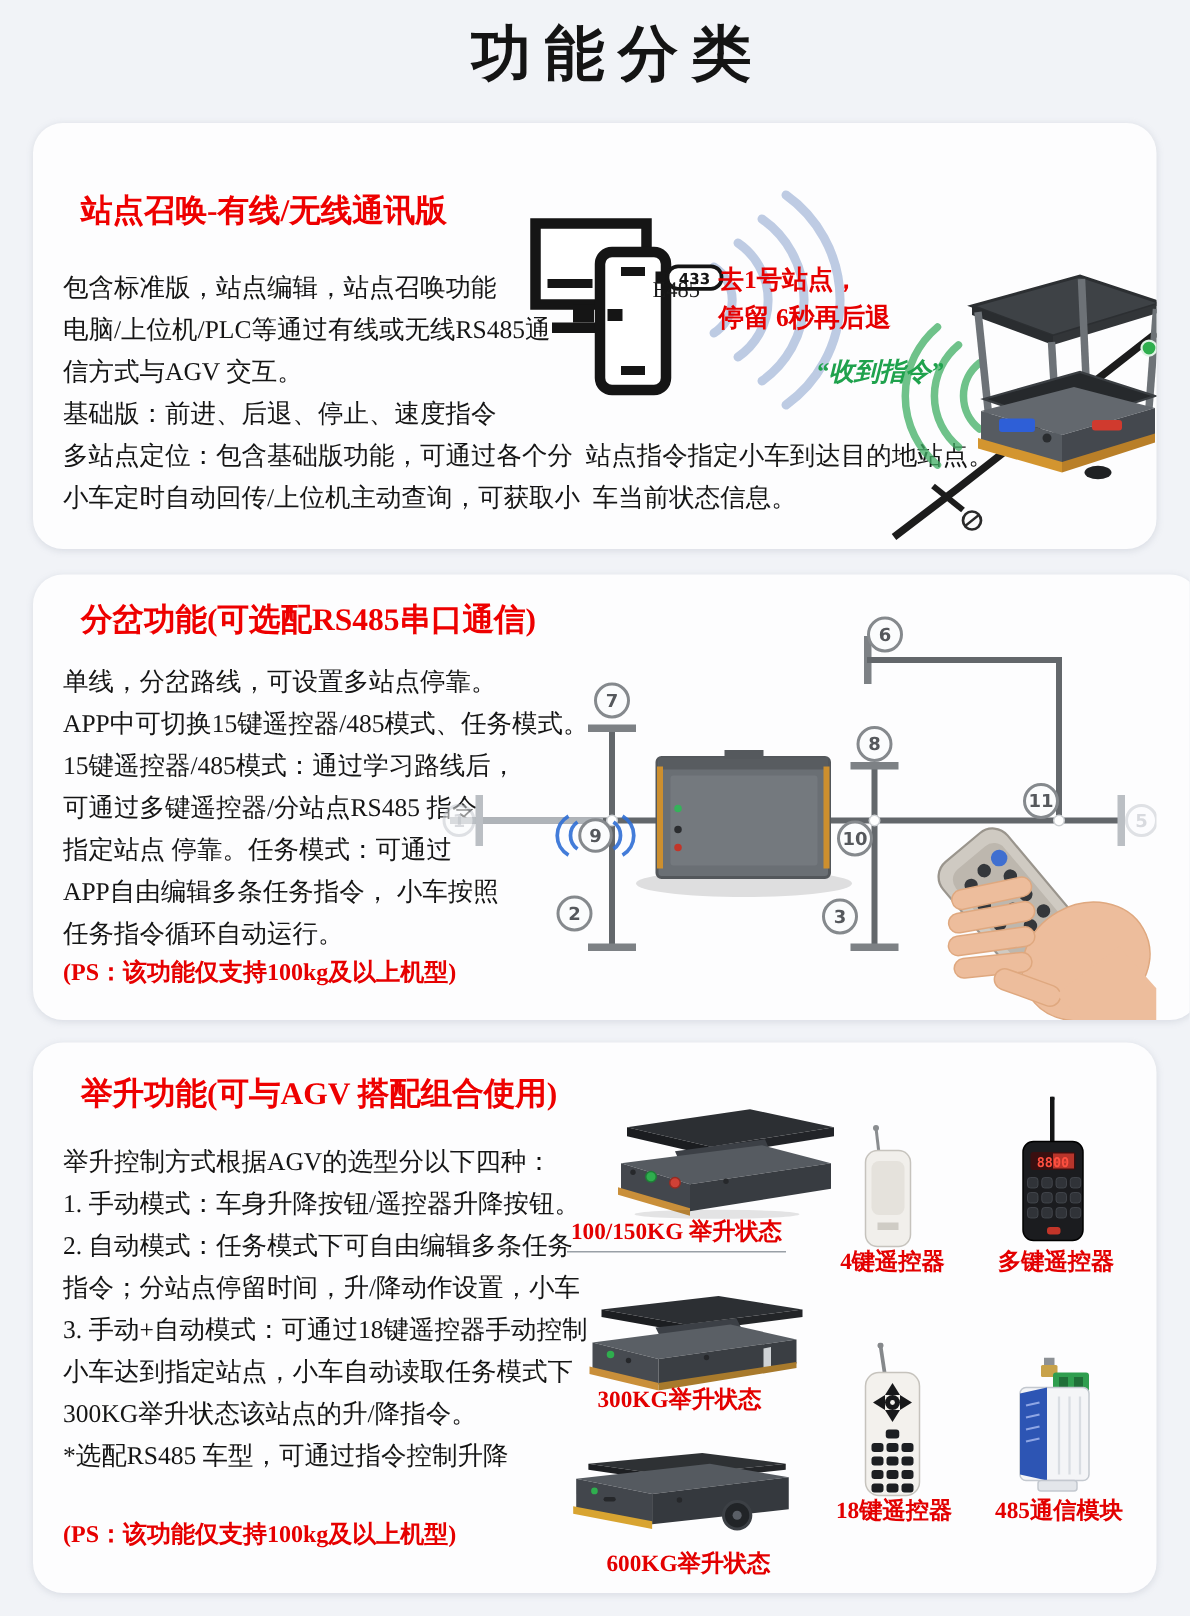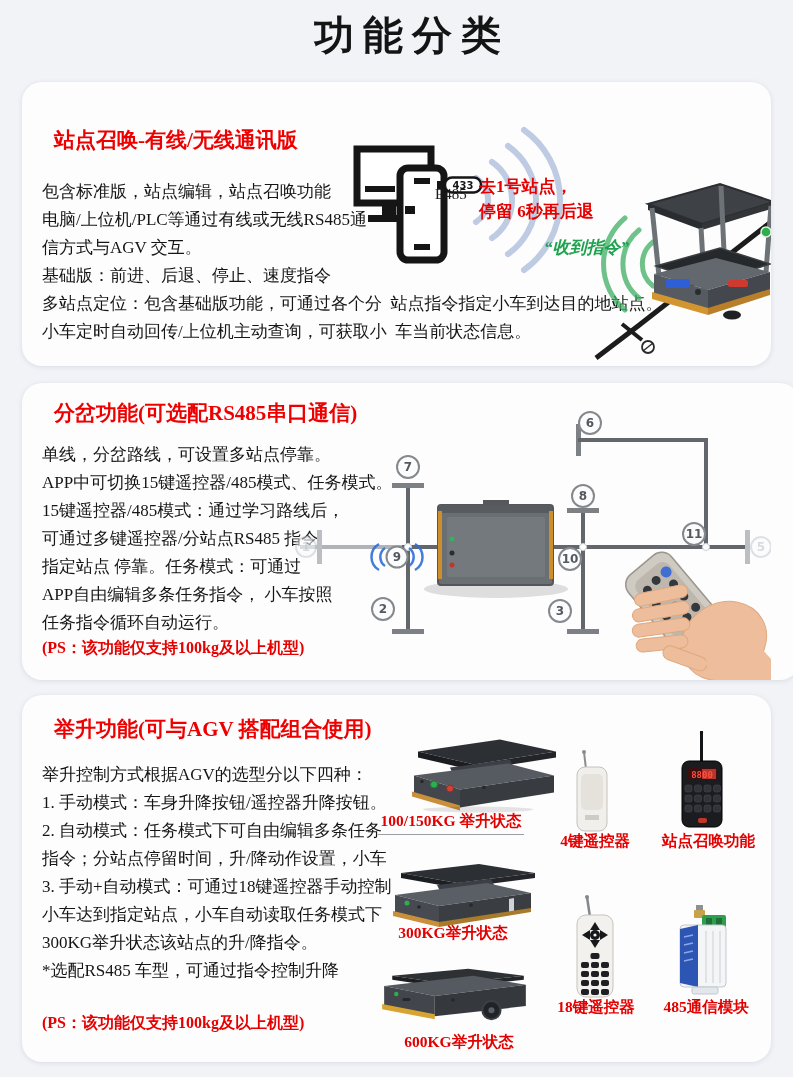--- a/index.html
+++ b/index.html
@@ -331,21 +331,21 @@
           <rect x="16.5" y="64" width="7" height="7" rx="2"></rect>
           <rect x="26" y="64" width="7" height="7" rx="2"></rect>
           <rect x="35.5" y="64" width="7" height="7" rx="2"></rect>
         <rect x="7" y="74" width="7" height="7" rx="2"></rect>
           <rect x="16.5" y="74" width="7" height="7" rx="2"></rect>
           <rect x="26" y="74" width="7" height="7" rx="2"></rect>
           <rect x="35.5" y="74" width="7" height="7" rx="2"></rect>
       </g>
       <rect x="20" y="87" width="9" height="5" rx="2" fill="#c23529"></rect>
     </svg>
-    <div class="red-label" style="left:640px;top:136px;width:84px;">站点召唤功能</div>
+    <div class="red-label" style="left:640px;top:136px;width:84px;">多键遥控器</div>
 
     <svg style="left:552px;top:200px;" width="44" height="104" viewBox="0 0 44 104">
       <path d="M16,22 L13,2" stroke="#85888b" stroke-width="2.5"></path>
       <circle cx="13" cy="2" r="2" fill="#85888b"></circle>
       <rect x="3" y="20" width="36" height="82" rx="9" fill="#f3f1ed" stroke="#c6c3bd"></rect>
       <g fill="#17181a">
         <polygon points="21,27 26,35 16,35"></polygon>
         <polygon points="21,53 26,45 16,45"></polygon>
         <polygon points="8,40 16,35 16,45"></polygon>
         <polygon points="34,40 26,35 26,45"></polygon>

